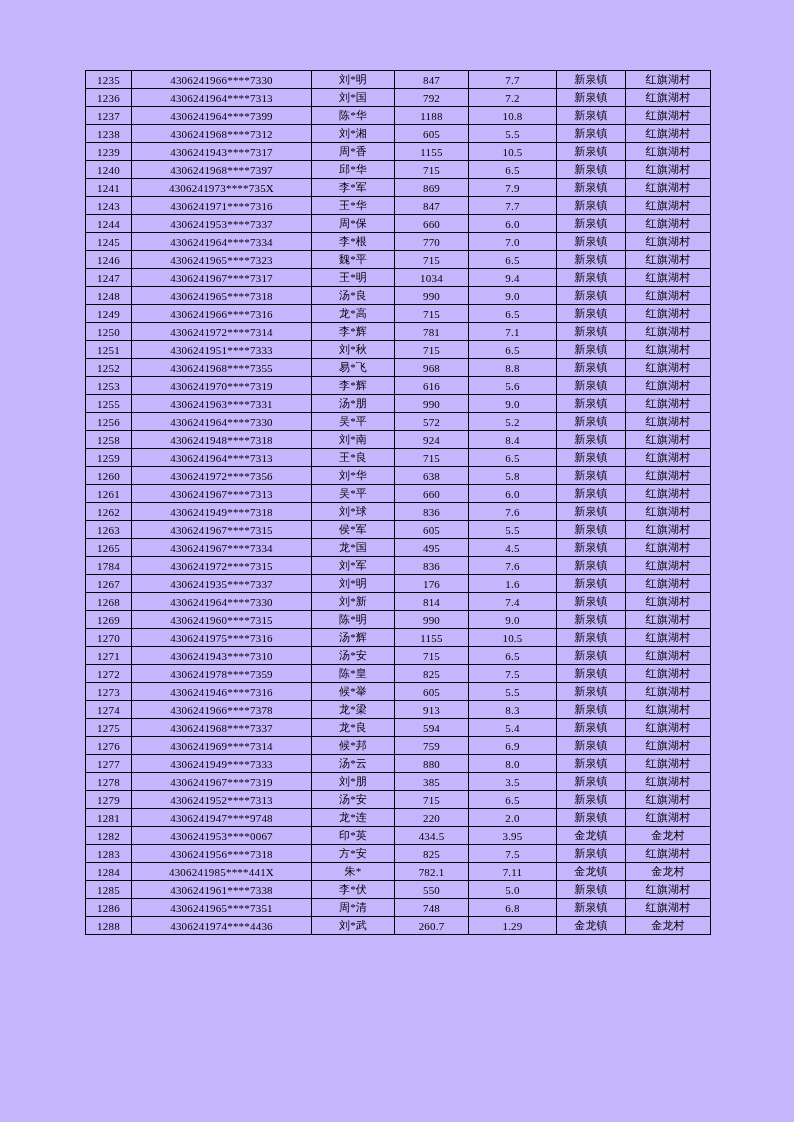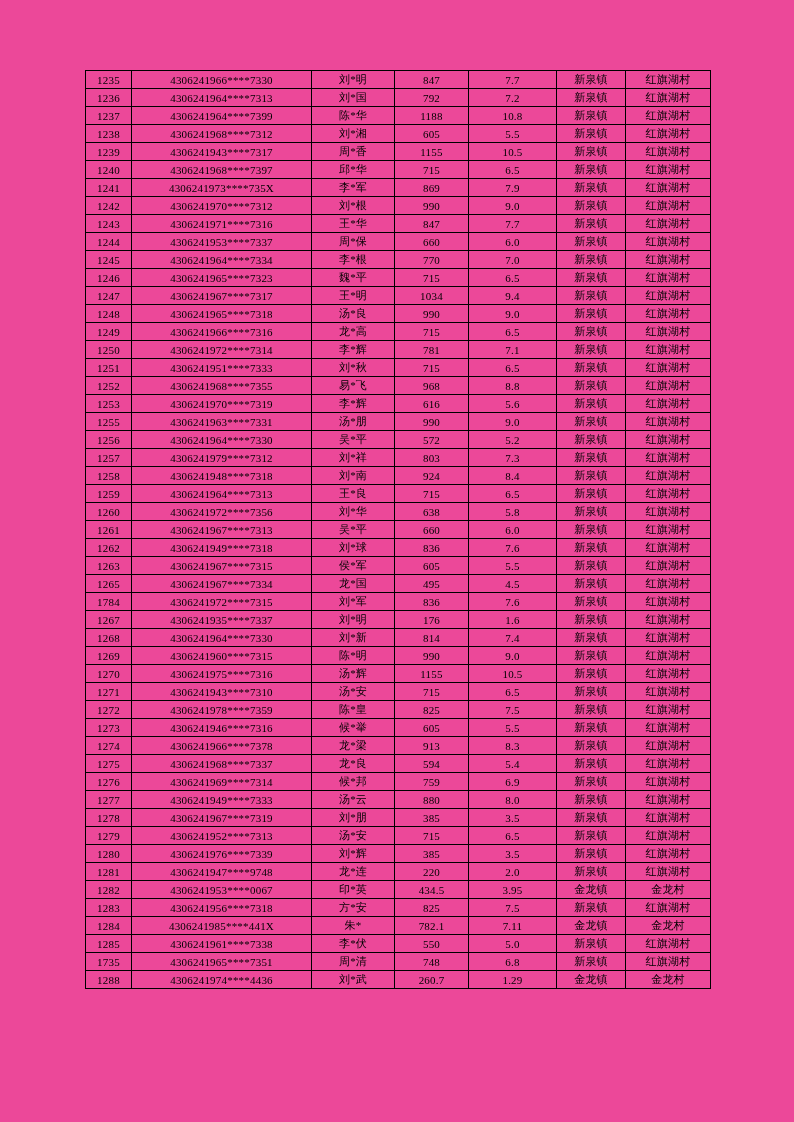--- a/index.html
+++ b/index.html
@@ -7,21 +7,21 @@
     padding: 0;
     background: #ffffff;
     width: 794px;
     height: 1122px;
     font-family: "Liberation Serif", "DejaVu Serif", serif;
   }
   .page {
     position: relative;
     width: 794px;
     height: 1122px;
-    background: #ec4899;
+    background: #c4b5fd;
     overflow: hidden;
   }
   table.data-table {
     position: absolute;
     top: 70px;
     left: 85px;
     border-collapse: collapse;
     table-layout: fixed;
     width: 625px;
   }
@@ -117,29 +117,20 @@
         <tr>
           <td>1241</td>
           <td>4306241973****735X</td>
           <td>李*军</td>
           <td>869</td>
           <td>7.9</td>
           <td>新泉镇</td>
           <td>红旗湖村</td>
         </tr>
         <tr>
-          <td>1242</td>
-          <td>4306241970****7312</td>
-          <td>刘*根</td>
-          <td>990</td>
-          <td>9.0</td>
-          <td>新泉镇</td>
-          <td>红旗湖村</td>
-        </tr>
-        <tr>
           <td>1243</td>
           <td>4306241971****7316</td>
           <td>王*华</td>
           <td>847</td>
           <td>7.7</td>
           <td>新泉镇</td>
           <td>红旗湖村</td>
         </tr>
         <tr>
           <td>1244</td>
@@ -243,29 +234,20 @@
         <tr>
           <td>1256</td>
           <td>4306241964****7330</td>
           <td>吴*平</td>
           <td>572</td>
           <td>5.2</td>
           <td>新泉镇</td>
           <td>红旗湖村</td>
         </tr>
         <tr>
-          <td>1257</td>
-          <td>4306241979****7312</td>
-          <td>刘*祥</td>
-          <td>803</td>
-          <td>7.3</td>
-          <td>新泉镇</td>
-          <td>红旗湖村</td>
-        </tr>
-        <tr>
           <td>1258</td>
           <td>4306241948****7318</td>
           <td>刘*南</td>
           <td>924</td>
           <td>8.4</td>
           <td>新泉镇</td>
           <td>红旗湖村</td>
         </tr>
         <tr>
           <td>1259</td>
@@ -437,29 +419,20 @@
           <td>3.5</td>
           <td>新泉镇</td>
           <td>红旗湖村</td>
         </tr>
         <tr>
           <td>1279</td>
           <td>4306241952****7313</td>
           <td>汤*安</td>
           <td>715</td>
           <td>6.5</td>
-          <td>新泉镇</td>
-          <td>红旗湖村</td>
-        </tr>
-        <tr>
-          <td>1280</td>
-          <td>4306241976****7339</td>
-          <td>刘*辉</td>
-          <td>385</td>
-          <td>3.5</td>
           <td>新泉镇</td>
           <td>红旗湖村</td>
         </tr>
         <tr>
           <td>1281</td>
           <td>4306241947****9748</td>
           <td>龙*连</td>
           <td>220</td>
           <td>2.0</td>
           <td>新泉镇</td>
@@ -495,21 +468,21 @@
         <tr>
           <td>1285</td>
           <td>4306241961****7338</td>
           <td>李*伏</td>
           <td>550</td>
           <td>5.0</td>
           <td>新泉镇</td>
           <td>红旗湖村</td>
         </tr>
         <tr>
-          <td>1735</td>
+          <td>1286</td>
           <td>4306241965****7351</td>
           <td>周*清</td>
           <td>748</td>
           <td>6.8</td>
           <td>新泉镇</td>
           <td>红旗湖村</td>
         </tr>
         <tr>
           <td>1288</td>
           <td>4306241974****4436</td>

